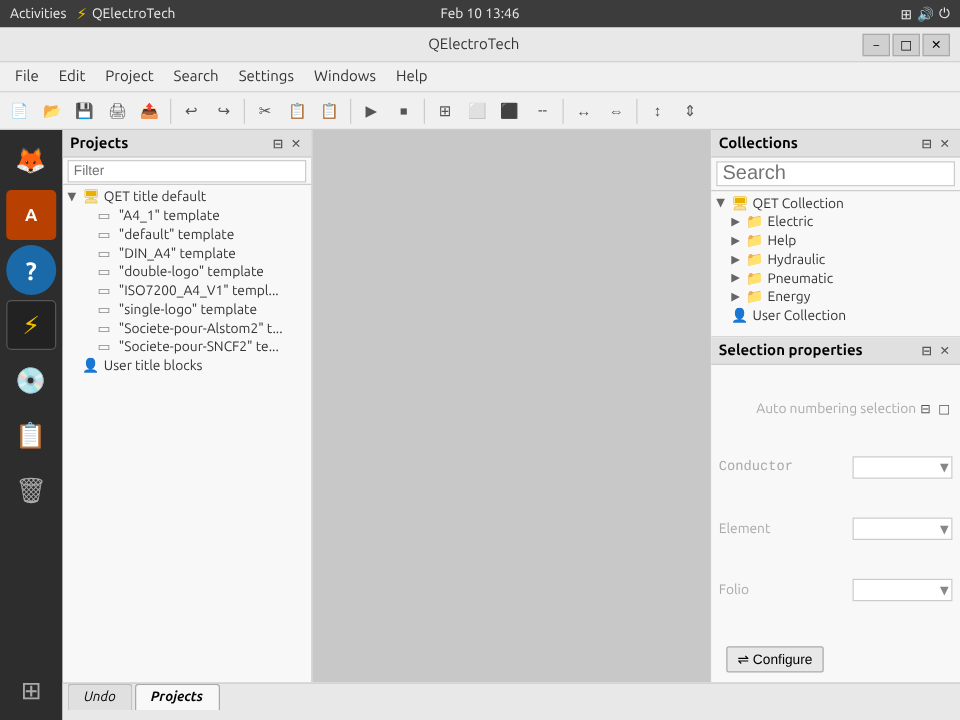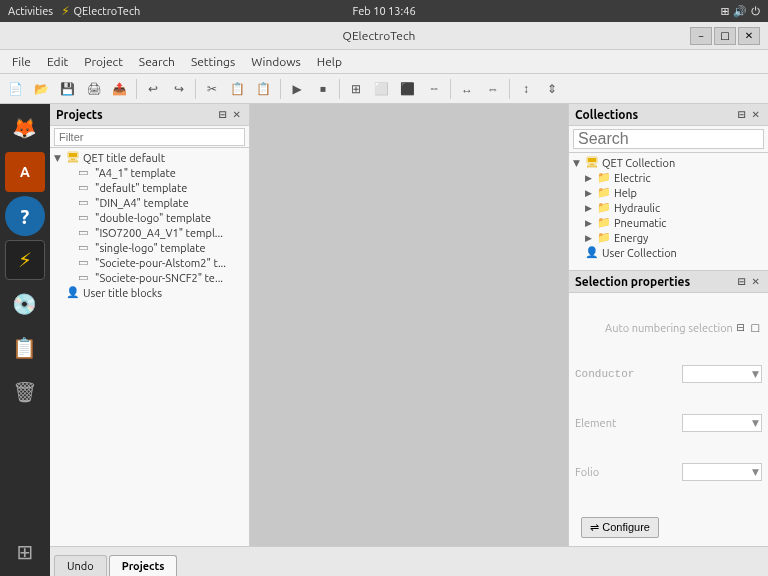--- a/index.html
+++ b/index.html
@@ -277,22 +277,23 @@
       text-align: center;
       border-radius: 2px;
     }
 
     
     .bottom-tabs {
       height: 30px;
       background: #e8e8e8;
       border-top: 1px solid #ccc;
       display: flex;
-      align-items: flex-end;
+      align-items: flex-start;
       padding: 0 4px;
+      font-style: italic;
     }
     .tab-btn {
       padding: 4px 12px;
       background: #e0e0e0;
       border: 1px solid #bbb;
       border-bottom: none;
       font-size: 11px;
       cursor: pointer;
       margin-right: 2px;
       border-radius: 3px 3px 0 0;

